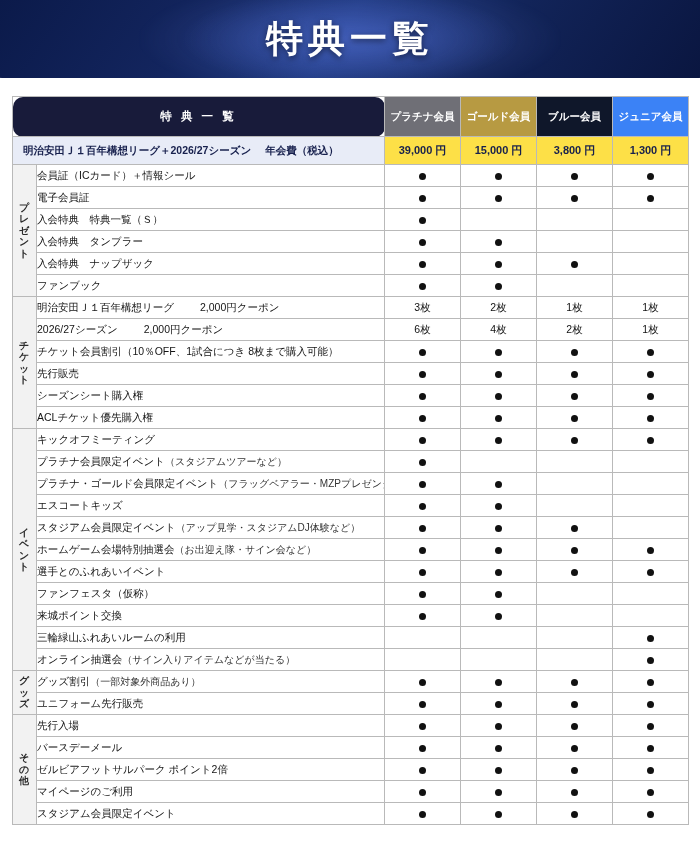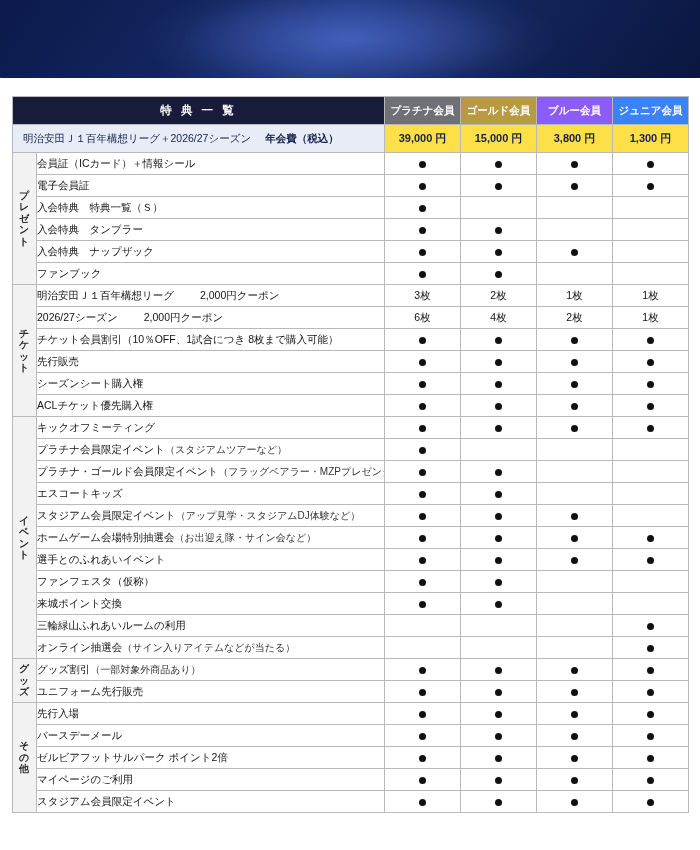--- a/index.html
+++ b/index.html
@@ -65,45 +65,46 @@
 
   
   .hd-main {
     background: #181b3a;
     color: #ffffff;
     height: 26px;
     text-align: center;
     font-size: 11.5px;
     font-weight: bold;
     letter-spacing: 3px;
+    border-radius: 10px;
   }
   .hd-plan {
-    height: 28px;
+    height: 40px;
     text-align: center;
     font-size: 10.5px;
     font-weight: bold;
     color: #ffffff;
     letter-spacing: 0px;
   }
   .hd-platinum { background: #6f6f76; }
   .hd-gold     { background: #b79a42; }
-  .hd-blue     { background: #8b5cf6; }
+  .hd-blue     { background: #0f172a; }
   .hd-junior   { background: #3b82f6; }
 
   
   .fee-label {
     background: #e8ecf7;
     height: 28px;
     padding: 0 10px;
     font-size: 10.5px;
     font-weight: bold;
     color: #17204d;
     white-space: nowrap;
   }
-  .fee-label .fee-sub { font-weight: normal; }
+  .fee-label .fee-sub { font-weight: bold; }
   .fee-label .fee-word { margin-left: 14px; margin-top: 8px; }
   .fee-val {
     background: #fde047;
     text-align: center;
     font-size: 11px;
     font-weight: bold;
     color: #17204d;
   }
 
   
@@ -144,20 +145,21 @@
   }
   td.val .txt { font-size: 10.5px; font-weight: normal; }
   tr.row:nth-child(odd) td.bname, tr.row:nth-child(odd) td.val { background: #ffffff; }
 </style>
 </head>
 <body>
 
 <div class="banner">
   <div class="diag"></div>
   <div class="glow"></div>
+  <div class="banner-title">特典一覧</div>
 </div>
 
 <div class="table-wrap">
   <table>
     <colgroup>
       <col class="c-cat">
         <col class="c-name">
       <col class="c-plan">
         <col class="c-plan">
         <col class="c-plan">

